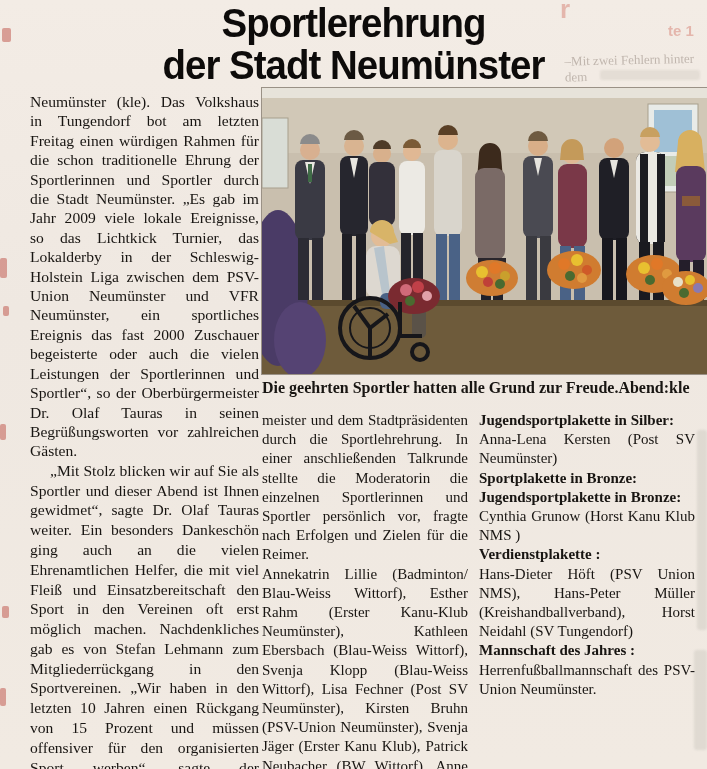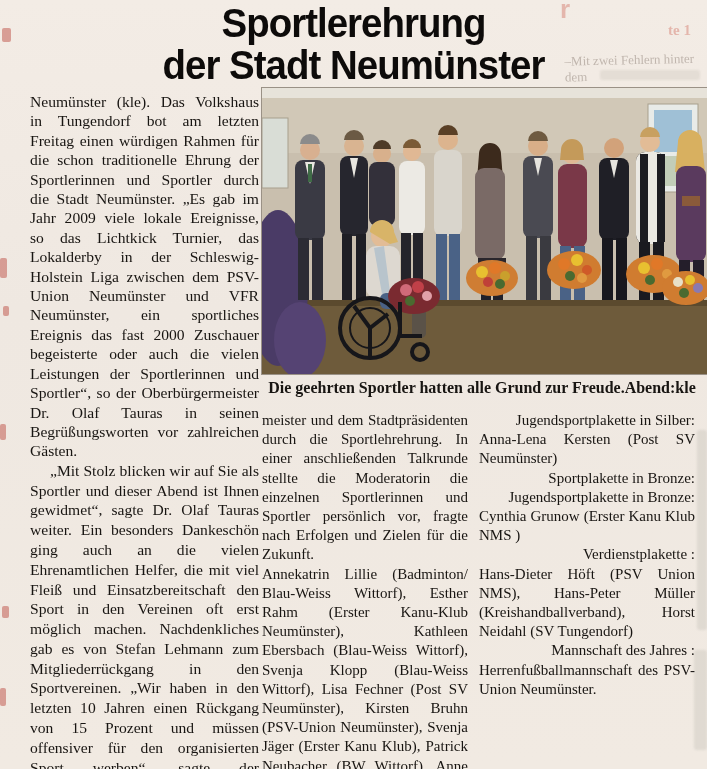--- a/index.html
+++ b/index.html
@@ -15,38 +15,38 @@
             transform:scaleX(.96);}
 
   
   .col{position:absolute;text-align:justify;}
   .col p{margin:0;}
   .col-left{left:30px;top:92px;width:229px;font-size:15.6px;line-height:19.4px;}
   .col-left .lead{font-weight:400;word-spacing:1px;}
   .col-left .indent{text-indent:20px;line-height:19.8px;}
   .col-mid{left:262px;top:411px;width:206px;font-size:15px;line-height:19.2px;}
   .col-right{left:479px;top:411px;width:216px;font-size:15px;line-height:19.2px;}
-  .col .h{font-weight:400;text-align:right;}
+  .col .h{font-weight:700;text-align:left;}
 
   
   .photo{position:absolute;left:262px;top:88px;width:445px;height:286px;
          background:#c9bfae;outline:1px solid #9a9186;}
   .photo svg{display:block;width:100%;height:100%;}
 
   .caption{position:absolute;left:262px;top:379px;width:440px;display:flex;
-           justify-content:center;font-weight:700;font-size:16px;}
+           justify-content:flex-start;font-weight:700;font-size:16px;}
 
   
   .bleed{position:absolute;color:rgba(151,138,130,.55);font-size:13px;
          transform:rotate(-1.2deg);pointer-events:none;}
   .bleed-tr{left:565px;top:52px;width:150px;line-height:16px;}
   .bleed-red{position:absolute;color:rgba(205,95,80,.38);font-family:"Liberation Sans",sans-serif;
              font-weight:700;font-size:26px;pointer-events:none;}
   .bleed-red.a{left:560px;top:-6px;}
-  .bleed-red.b{left:668px;top:22px;font-size:15px;font-family:Liberation Serif, serif;}
+  .bleed-red.b{left:668px;top:22px;font-size:15px;}
   .edge-mark{position:absolute;background:rgba(190,80,70,.5);border-radius:2px;pointer-events:none;}
   .em1{left:2px;top:28px;width:9px;height:14px;}
   .em2{left:0;top:258px;width:7px;height:20px;}
   .em3{left:3px;top:306px;width:6px;height:10px;}
   .em4{left:0;top:424px;width:6px;height:16px;}
   .em5{left:2px;top:606px;width:7px;height:12px;}
   .em6{left:0;top:688px;width:6px;height:18px;}
   .smudge{position:absolute;background:rgba(150,150,140,.18);filter:blur(1px);
           border-radius:3px;pointer-events:none;}
   .sm1{left:697px;top:430px;width:10px;height:200px;}
@@ -253,29 +253,29 @@
       </g>
     </svg>
   </div>
 
   <div class="caption">
     <span>Die geehrten Sportler hatten alle Grund zur Freude.</span>
     <span>Abend:kle</span>
   </div>
 
   <div class="col col-mid">
-    <p>meister und dem Stadtpräsidenten durch die Sportlehrehrung. In einer anschließenden Talkrunde stellte die Moderatorin die einzelnen Sportlerinnen und Sportler persönlich vor, fragte nach Erfolgen und Zielen für die Zukunft.</p>
+    <p>meister und dem Stadtpräsidenten durch die Sportlehrehrung. In einer anschließenden Talkrunde stellte die Moderatorin die einzelnen Sportlerinnen und Sportler persönlich vor, fragte nach Erfolgen und Zielen für die Reimer.</p>
     <p>Annekatrin Lillie (Badminton/ Blau-Weiss Wittorf), Esther Rahm (Erster Kanu-Klub Neumünster), Kathleen Ebersbach (Blau-Weiss Wittorf), Svenja Klopp (Blau-Weiss Wittorf), Lisa Fechner (Post SV Neumünster), Kirsten Bruhn (PSV-Union Neumünster), Svenja Jäger (Erster Kanu Klub), Patrick Neubacher (BW Wittorf), Anne Petruschat (Erster Kanu Club NMS), Thomas Brügge (SC Neu-</p>
   </div>
 
   <div class="col col-right">
     <p class="h">Jugendsportplakette in Silber:</p>
     <p>Anna-Lena Kersten (Post SV Neumünster)</p>
     <p class="h">Sportplakette in Bronze:</p>
     <p class="h">Jugendsportplakette in Bronze:</p>
-    <p>Cynthia Grunow (Erster Kanu Klub NMS )</p>
+    <p>Cynthia Grunow (Horst Kanu Klub NMS )</p>
     <p class="h">Verdienstplakette :</p>
     <p>Hans-Dieter Höft (PSV Union NMS), Hans-Peter Müller (Kreishandballverband), Horst Neidahl (SV Tungendorf)</p>
     <p class="h">Mannschaft des Jahres :</p>
     <p>Herrenfußballmannschaft des PSV- Union Neumünster.</p>
   </div>
 
 </div>
 
 </body></html>

